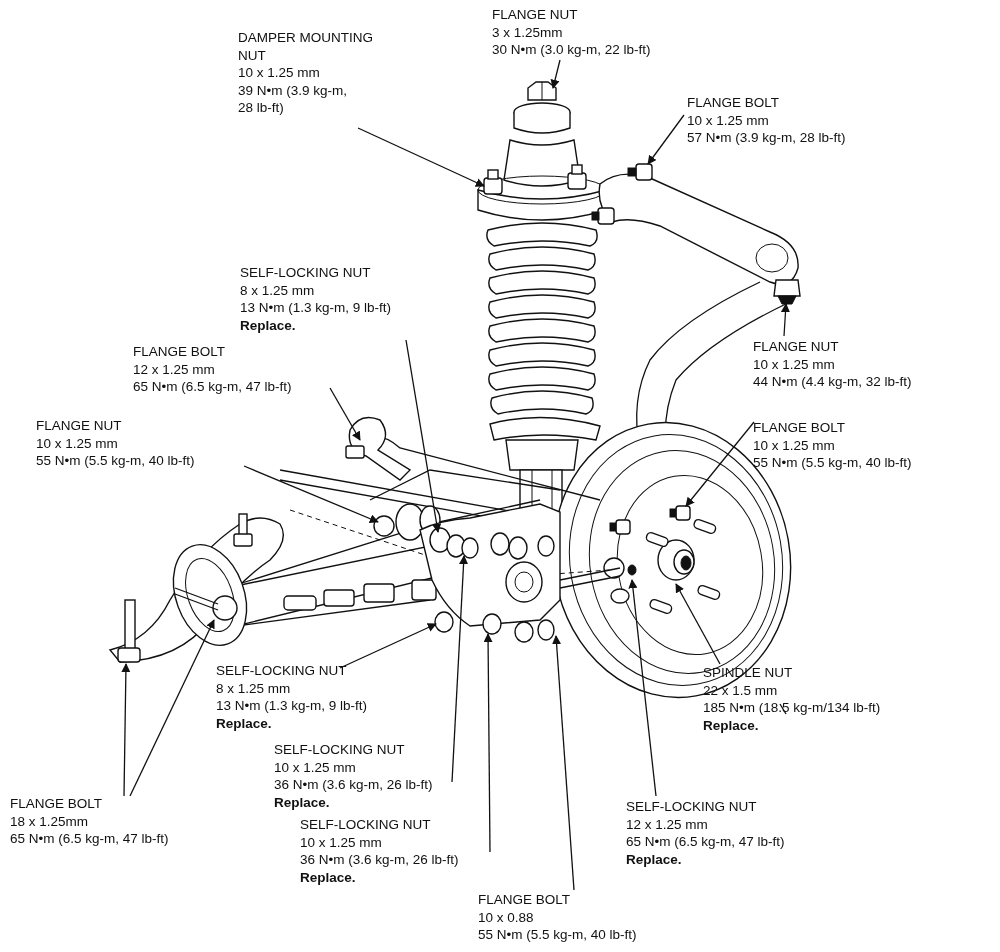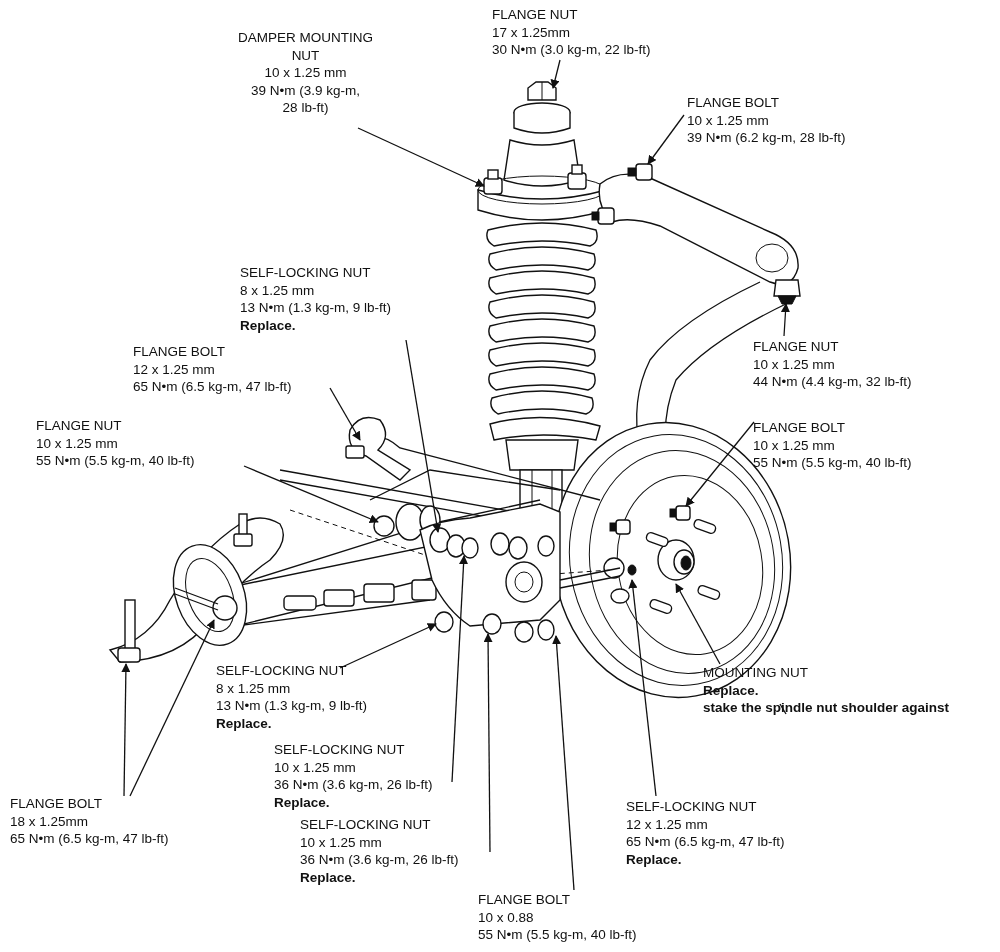--- a/index.html
+++ b/index.html
@@ -200,36 +200,36 @@
       <path class="lead" d="M124,796 L126,664" marker-end="url(#arrow)"></path>
       <path class="lead" d="M130,796 L214,620" marker-end="url(#arrow)"></path>
       <path class="lead" d="M490,852 L488,634" marker-end="url(#arrow)"></path>
       <path class="lead" d="M656,796 L632,580" marker-end="url(#arrow)"></path>
       <path class="lead" d="M574,890 L556,636" marker-end="url(#arrow)"></path>
     </g>
   </svg>
 
   <div class="lbl" style="left:492px; top:6px;">
     <span class="title">FLANGE NUT</span>
-    <span class="spec">17 x 1.25mm</span>
+    <span class="spec">3 x 1.25mm</span>
     <span class="spec">30 N•m (3.0 kg-m, 22 lb-ft)</span>
   </div>
 
-  <div class="lbl" style="left:238px; top:29px;text-align:center;">
+  <div class="lbl" style="left:238px; top:29px;">
     <span class="title">DAMPER MOUNTING</span>
     <span class="title">NUT</span>
     <span class="spec">10 x 1.25 mm</span>
     <span class="spec">39 N•m (3.9 kg-m,</span>
     <span class="spec">28 lb-ft)</span>
   </div>
 
   <div class="lbl" style="left:687px; top:94px;">
     <span class="title">FLANGE BOLT</span>
     <span class="spec">10 x 1.25 mm</span>
-    <span class="spec">39 N•m (6.2 kg-m, 28 lb-ft)</span>
+    <span class="spec">57 N•m (3.9 kg-m, 28 lb-ft)</span>
   </div>
 
   <div class="lbl" style="left:240px; top:264px;">
     <span class="title">SELF-LOCKING NUT</span>
     <span class="spec">8 x 1.25 mm</span>
     <span class="spec">13 N•m (1.3 kg-m, 9 lb-ft)</span>
     <span class="note">Replace.</span>
   </div>
 
   <div class="lbl" style="left:753px; top:338px;">
@@ -257,23 +257,24 @@
   </div>
 
   <div class="lbl" style="left:216px; top:662px;">
     <span class="title">SELF-LOCKING NUT</span>
     <span class="spec">8 x 1.25 mm</span>
     <span class="spec">13 N•m (1.3 kg-m, 9 lb-ft)</span>
     <span class="note">Replace.</span>
   </div>
 
   <div class="lbl" style="left:703px; top:664px;">
-    <span class="title">MOUNTING NUT</span>
-    <span class="note">Replace.</span>
-    <span class="note">stake the spindle nut shoulder against</span>
+    <span class="title">SPINDLE NUT</span>
+    <span class="spec">22 x 1.5 mm</span>
+    <span class="spec">185 N•m (18.5 kg-m/134 lb-ft)</span>
+    <span class="note">Replace.</span>
   </div>
 
   <div class="lbl" style="left:274px; top:741px;">
     <span class="title">SELF-LOCKING NUT</span>
     <span class="spec">10 x 1.25 mm</span>
     <span class="spec">36 N•m (3.6 kg-m, 26 lb-ft)</span>
     <span class="note">Replace.</span>
   </div>
 
   <div class="lbl" style="left:10px; top:795px;">

